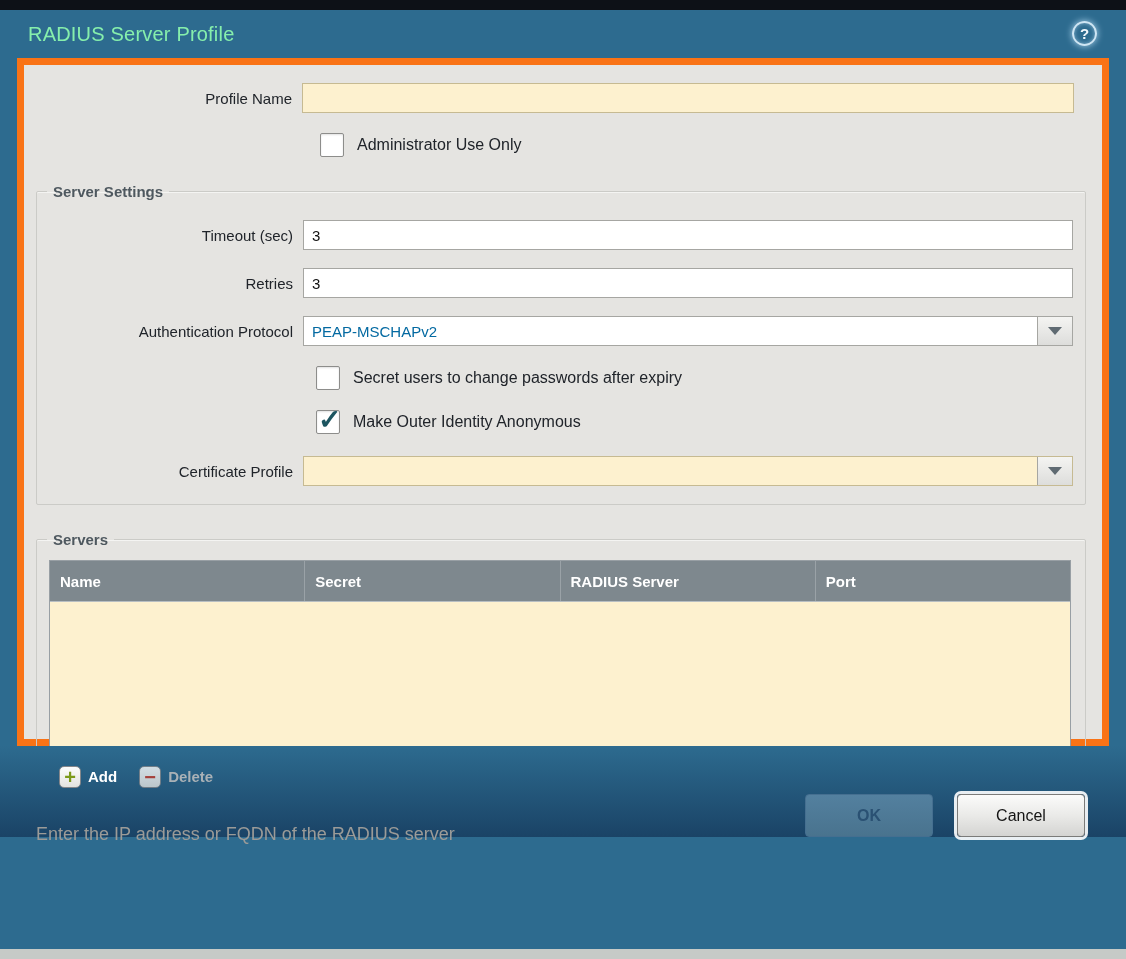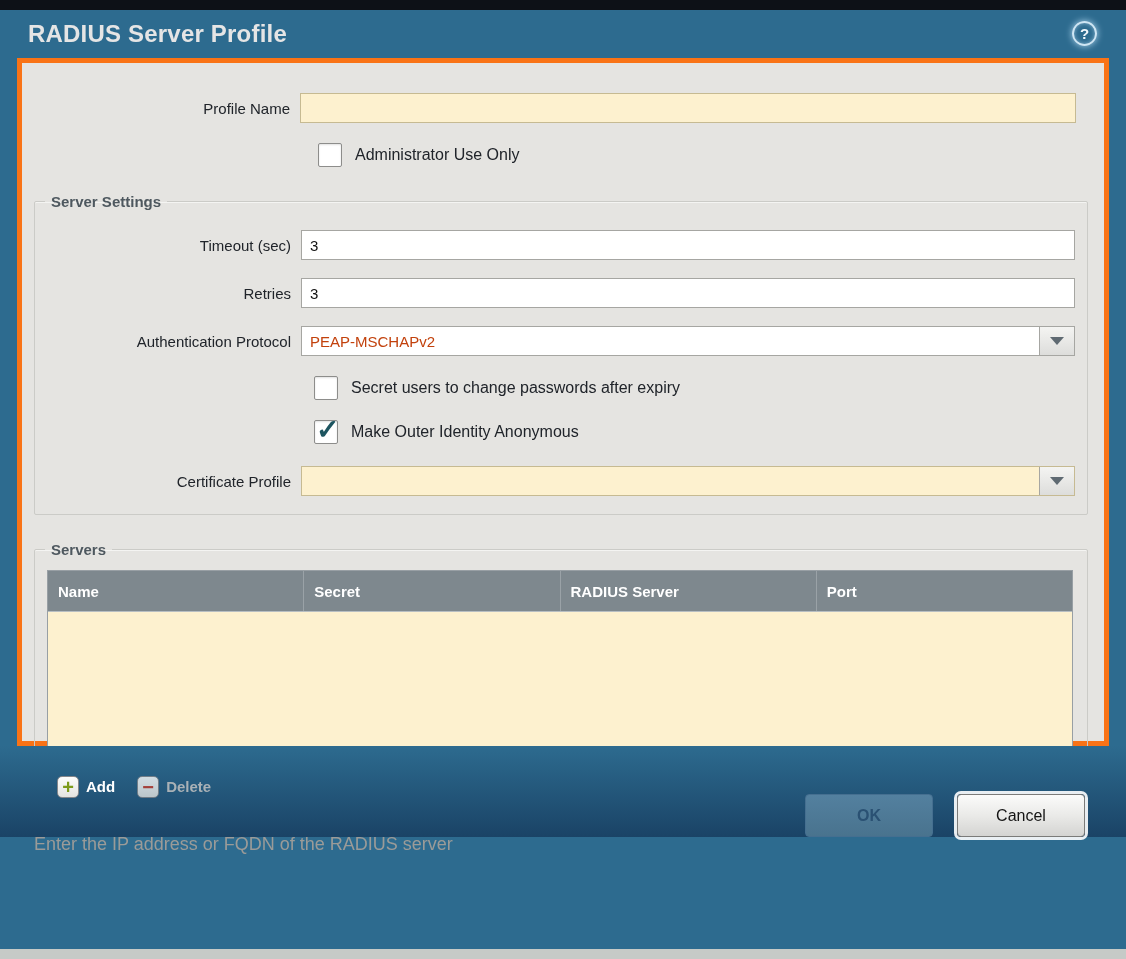--- a/index.html
+++ b/index.html
@@ -5,28 +5,28 @@
   * { margin:0; padding:0; box-sizing:border-box; font-family:"Liberation Sans", sans-serif; }
   html,body { width:1126px; height:959px; overflow:hidden; background:#2d6b8f; }
 
   .top-strip { height:10px; background:#0d1117; }
   .bottom-strip { height:10px; background:#c6cac7; }
 
   .dialog { height:939px; background:var(--teal,#2d6b8f); padding:0 17px; position:relative; }
 
   
   .titlebar { height:48px; display:flex; align-items:center; position:relative; }
-  .title { color:#e5e5e5; font-size:24px; letter-spacing:.2px; padding-left:11px;font-weight:bold; }
+  .title { color:#86efac; font-size:20px; letter-spacing:.2px; padding-left:11px; }
   .help-icon { position:absolute; right:12px; top:11px; width:25px; height:25px; border-radius:50%;
     border:2px solid #cfe6f4; color:#f0f7fc; font-size:15px; font-weight:bold;
     display:flex; align-items:center; justify-content:center; cursor:pointer;
     box-shadow:0 0 7px rgba(186,224,247,.9), inset 0 0 4px rgba(186,224,247,.6); }
 
   
-  .panel { height:688px; background:#e5e4e1; border:5px solid #f97316; padding-top:12px; }
+  .panel { height:688px; background:#e5e4e1; border:7px solid #f97316; padding-top:0; }
 
   .form-row { display:flex; align-items:center; }
   .frm-label { width:278px; text-align:right; padding-right:10px; font-size:15px; color:#20242a; flex:none; }
   fieldset .frm-label { width:266px; }
 
   .txt-input { flex:1; height:30px; border:1px solid #a6a6a2; background:#fff; font-size:15px;
     color:#111; padding:0 8px; outline:none; }
   .txt-input.cream { background:var(--cream,#fdf1cf); border-color:#c6ba92; }
 
   .profile-row { margin:18px 28px 0 0; }
@@ -40,21 +40,21 @@
 
   fieldset { border:1px solid #cbcbc7; border-radius:2px; background:transparent;
     margin:26px 16px 0 12px; padding:2px 12px 18px 0; box-shadow:inset 0 1px 0 #f4f4f2; }
   legend { font-size:15px; font-weight:bold; color:#4e585f; margin-left:10px; padding:0 6px; }
 
   .fs-row { margin-top:18px; }
   .fs-check { margin-left:279px; }
 
   
   .select { flex:1; display:flex; height:30px; border:1px solid #a6a6a2; background:#fff; }
-  .select .sel-value { flex:1; display:flex; align-items:center; padding-left:8px; font-size:15px; color:#c2410c; cursor:pointer; }
+  .select .sel-value { flex:1; display:flex; align-items:center; padding-left:8px; font-size:15px; color:#0369a1; cursor:pointer; }
   .select.cream { border-color:#c6ba92; }
   .select.cream .sel-value { background:var(--cream,#fdf1cf); }
   .dd-btn { width:35px; flex:none; border-left:1px solid #a6a6a2; cursor:pointer;
     background:linear-gradient(#f4f4f2,#dddddb); display:flex; align-items:center; justify-content:center; }
   .dd-arrow { width:0; height:0; border-left:7px solid transparent; border-right:7px solid transparent;
     border-top:8px solid #5f6a72; }
 
   
   .table { margin:10px 2px 0 12px; border:1px solid #989fa4; }
   .thead { display:flex; height:40px; background:var(--hdr-gray,#7e888e); }

